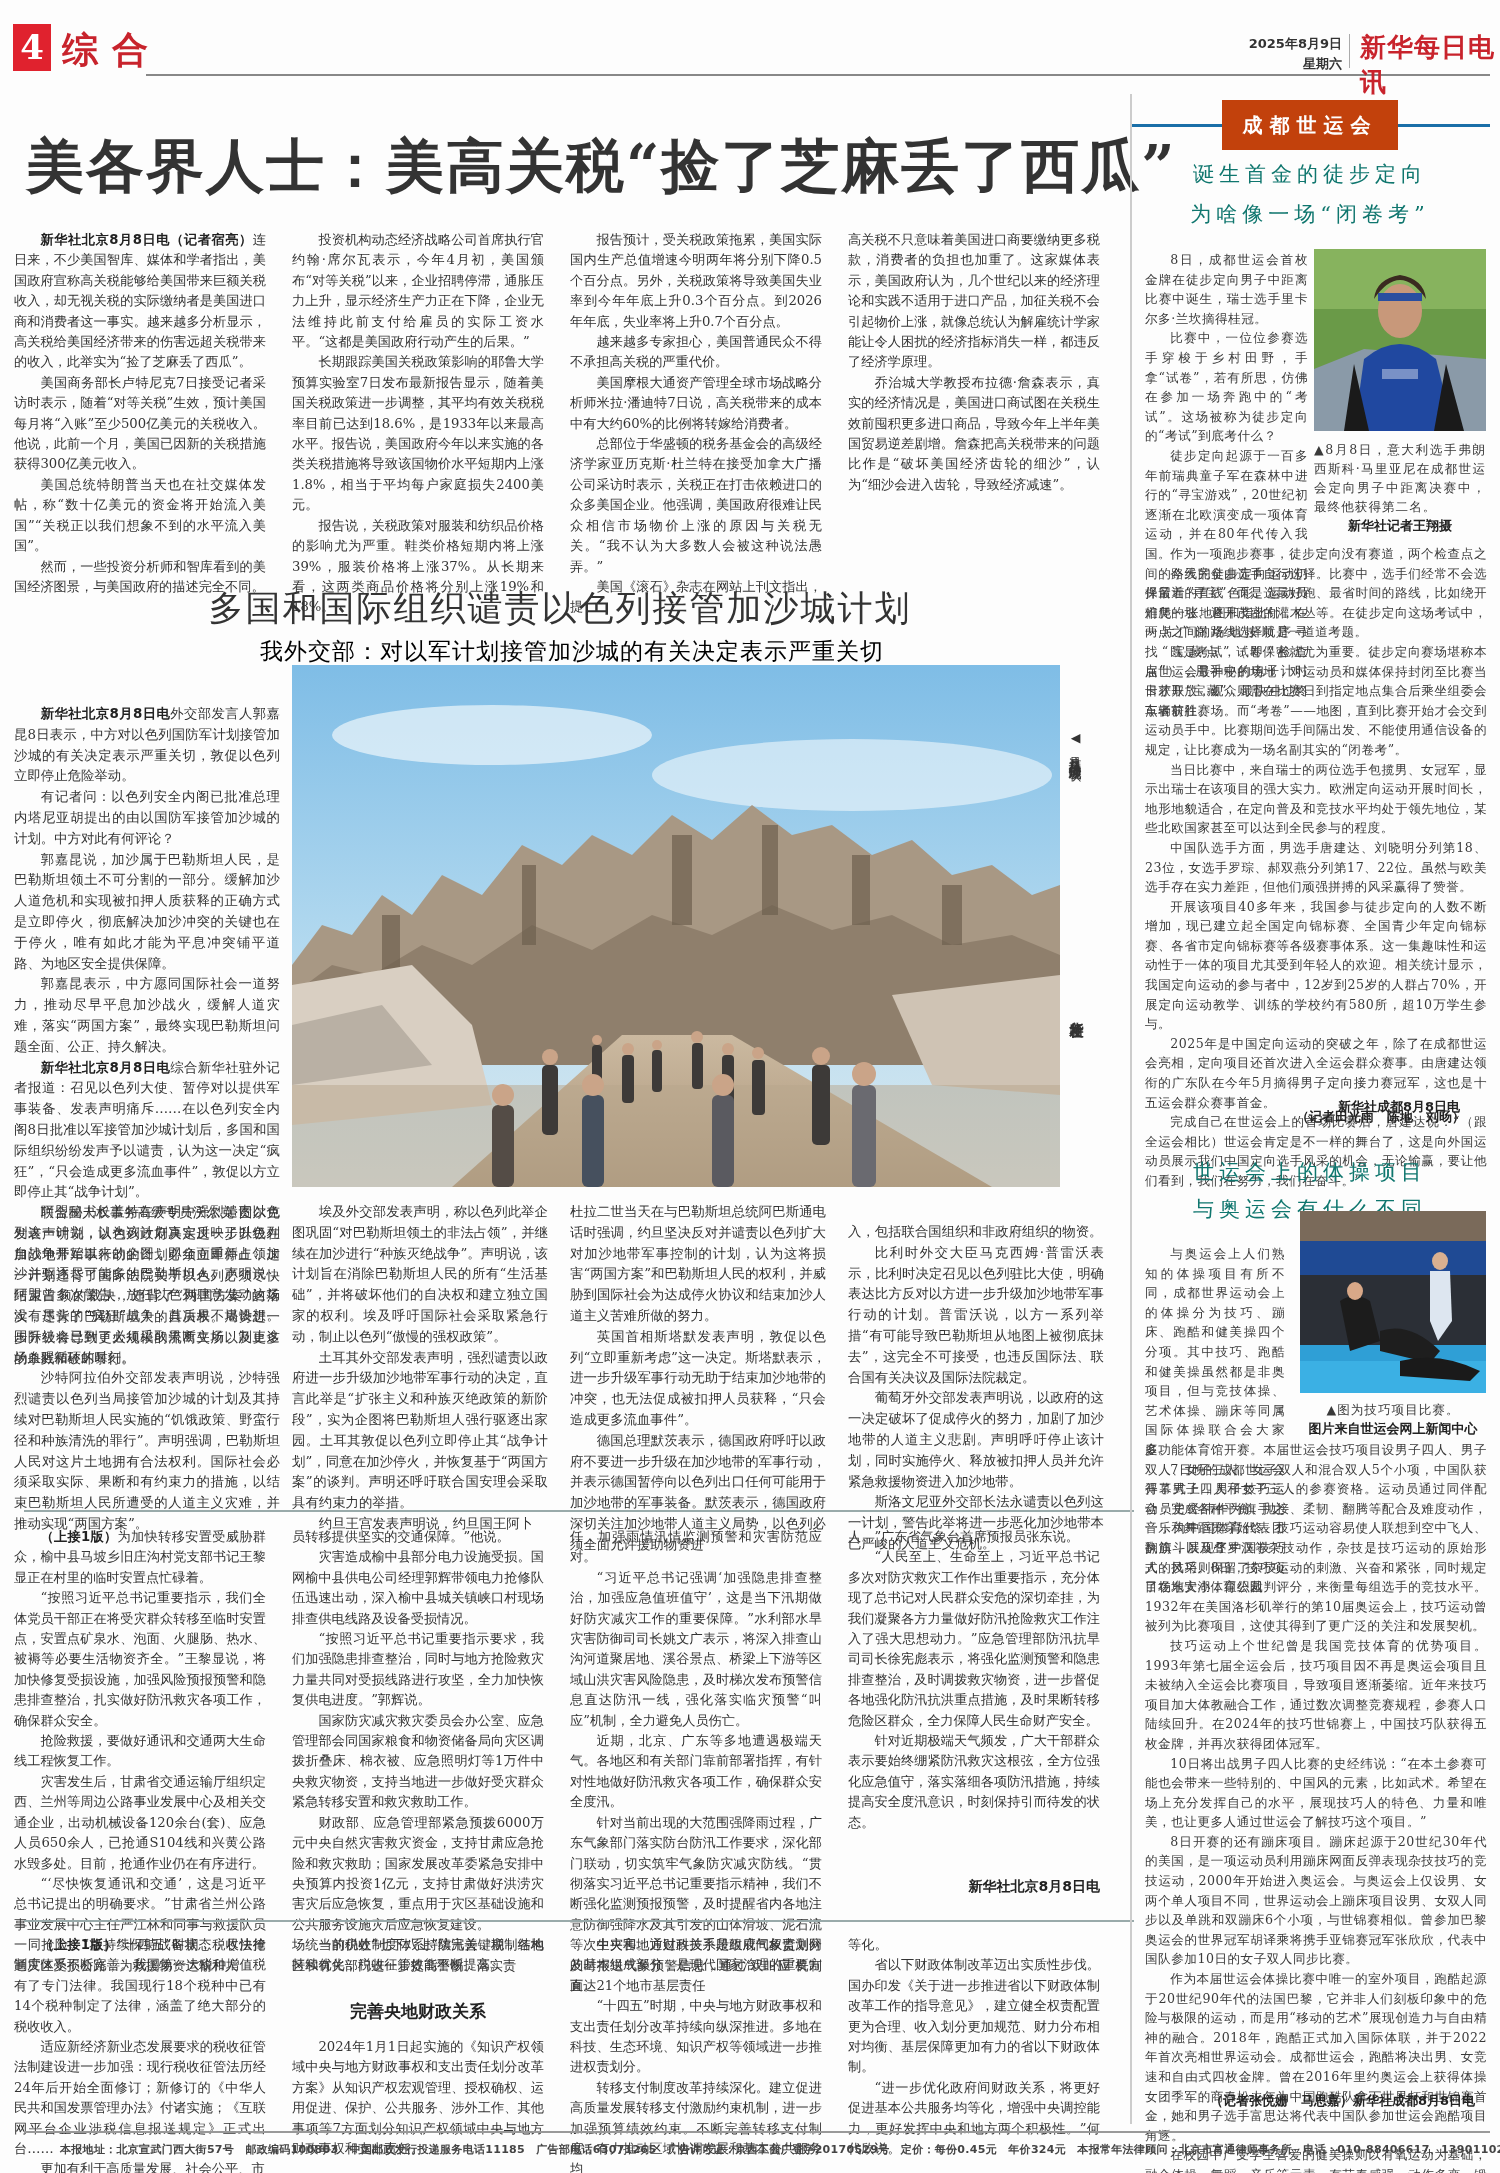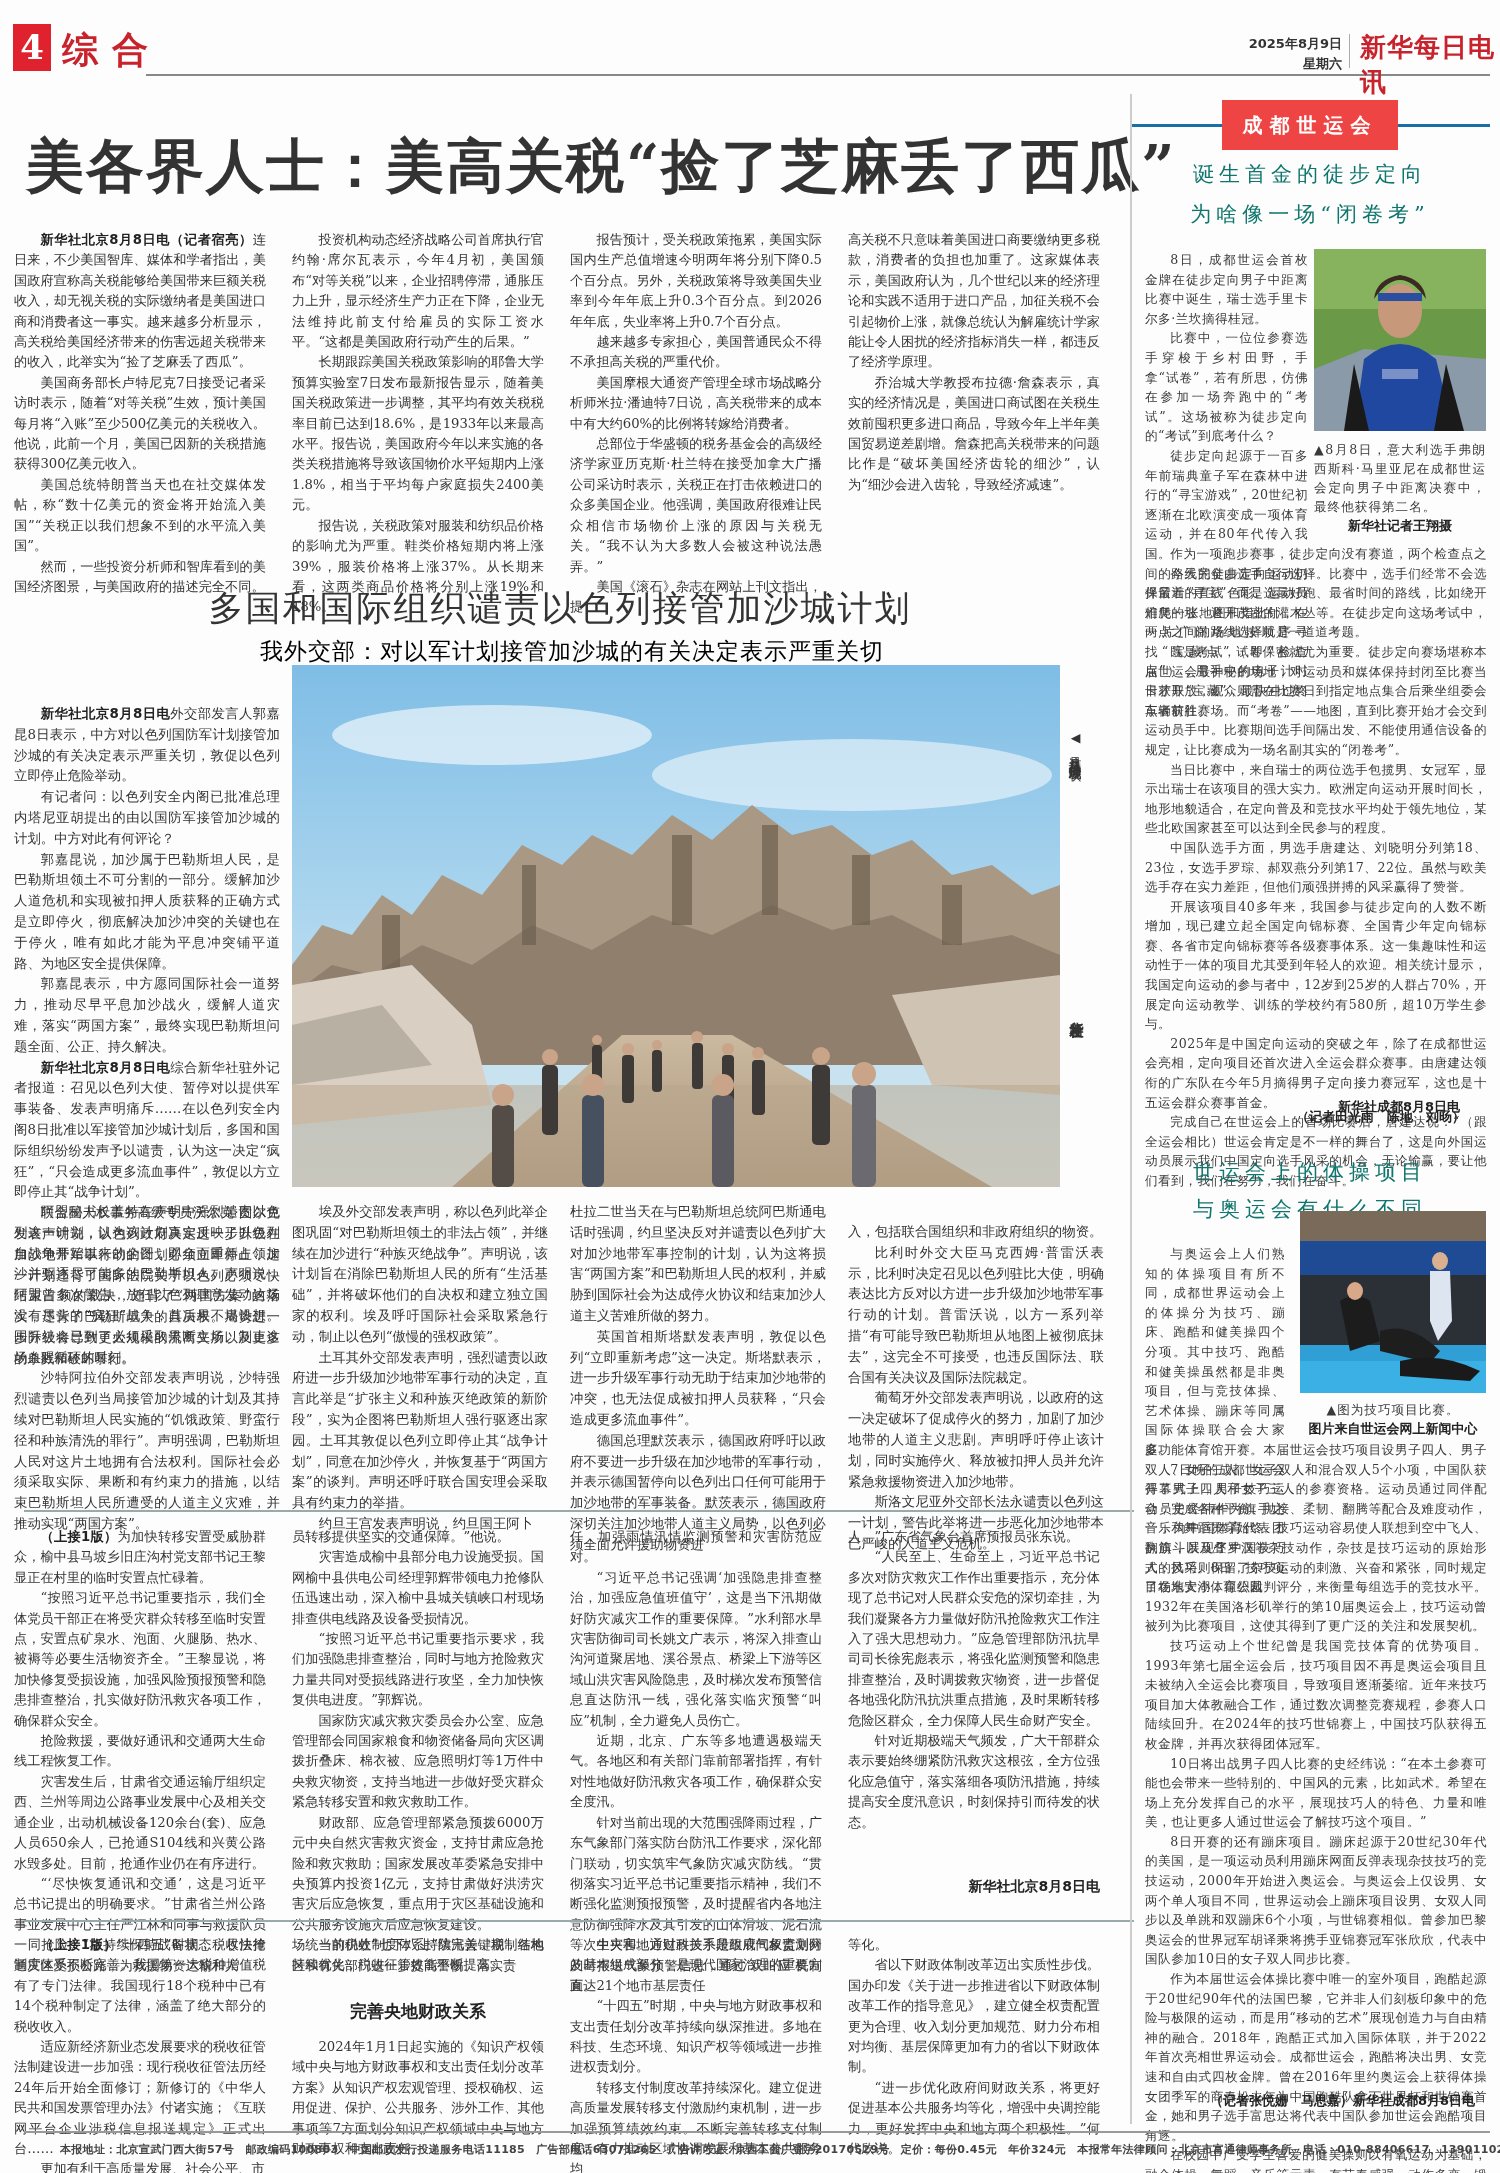--- a/index.html
+++ b/index.html
@@ -23,21 +23,21 @@
   .date { left: 1180px; top: 34px; font-size: 13px; text-align: right; width: 162px; font-family: "DejaVu Sans", sans-serif; font-weight: bold; color: #333; line-height: 20px; }
   .date-sep { left: 1349px; top: 34px; width: 1px; height: 34px; background: #aaa; }
   .masthead { left: 1360px; top: 30px; font-size: 26px; color: #c8232c; font-weight: bold; font-family: "DejaVu Serif", serif; letter-spacing: 1px; }
 
   
   .h1 { left: 26px; top: 128px; font-size: 58px; font-weight: bold; color: #333; letter-spacing: 2px; font-family: "DejaVu Serif", serif; }
   .h2 { left: 120px; top: 585px; width: 880px; text-align: center; font-size: 35px; color: #333; letter-spacing: 2px; font-family: "DejaVu Sans", sans-serif; }
   .h2sub { left: 112px; top: 636px; width: 920px; text-align: center; font-size: 23px; color: #000000; font-family: "DejaVu Sans", sans-serif; letter-spacing: 1px; }
 
   
-  .sec-banner { left: 1222px; top: 100px; width: 176px; height: 50px; background: #ef4444; color: #fff; font-size: 20px; font-weight: bold; text-align: center; line-height: 50px; letter-spacing: 7px; font-family: "DejaVu Sans", sans-serif; }
+  .sec-banner { left: 1222px; top: 100px; width: 176px; height: 50px; background: #c2410c; color: #fff; font-size: 20px; font-weight: bold; text-align: center; line-height: 50px; letter-spacing: 7px; font-family: "DejaVu Sans", sans-serif; }
   .sec-line-l { left: 1130px; top: 124px; width: 92px; height: 3px; background: #1a6fa8; }
   .sec-line-r { left: 1398px; top: 124px; width: 92px; height: 3px; background: #1a6fa8; }
   .side-h { font-size: 21px; letter-spacing: 5px; color: #0f766e; font-family: "DejaVu Serif", serif; text-align: center; }
 
   .photo { overflow: hidden; }
   .cap { font-size: 12.6px; line-height: 19px; color: #3a3a3a; letter-spacing: 1px; text-align: justify; }
   .cap-credit { font-family: "DejaVu Sans", sans-serif; font-weight: bold; font-size: 13px; text-align: center; color: #222; }
 
   .vcap { writing-mode: vertical-rl; font-size: 12.6px; letter-spacing: 1px; color: #333; }
   .subhead { font-family: "DejaVu Sans", sans-serif; font-weight: bold; font-size: 17px; text-align: center; color: #222; }

